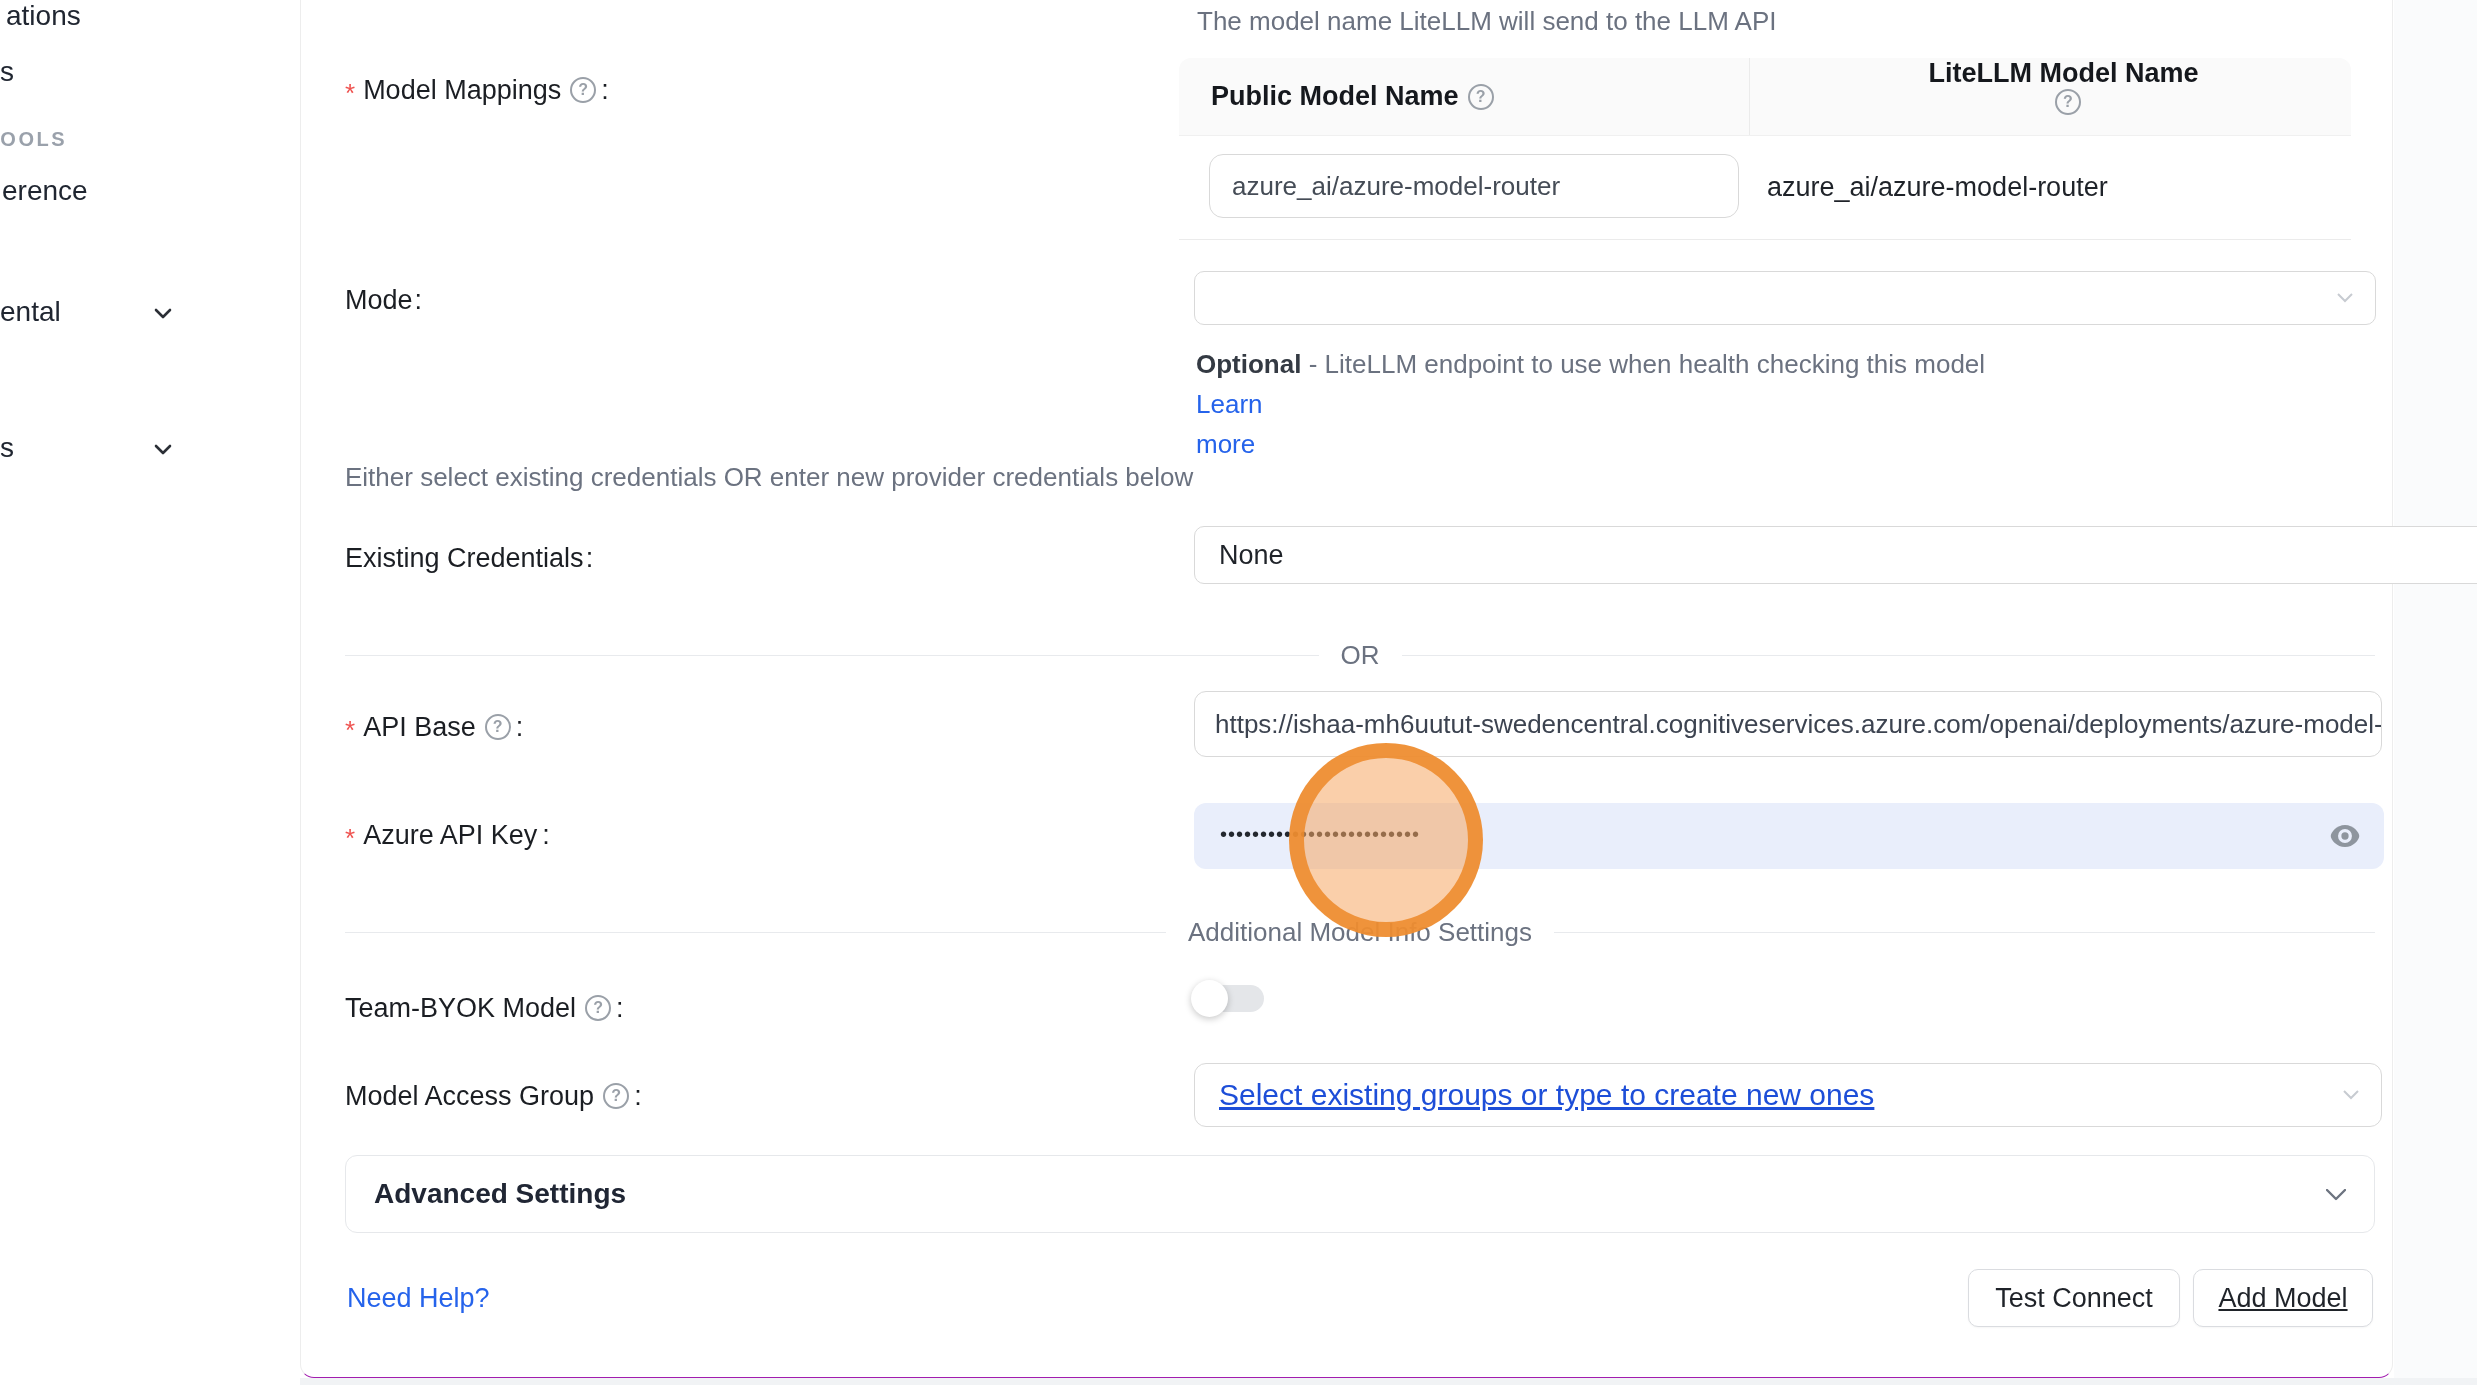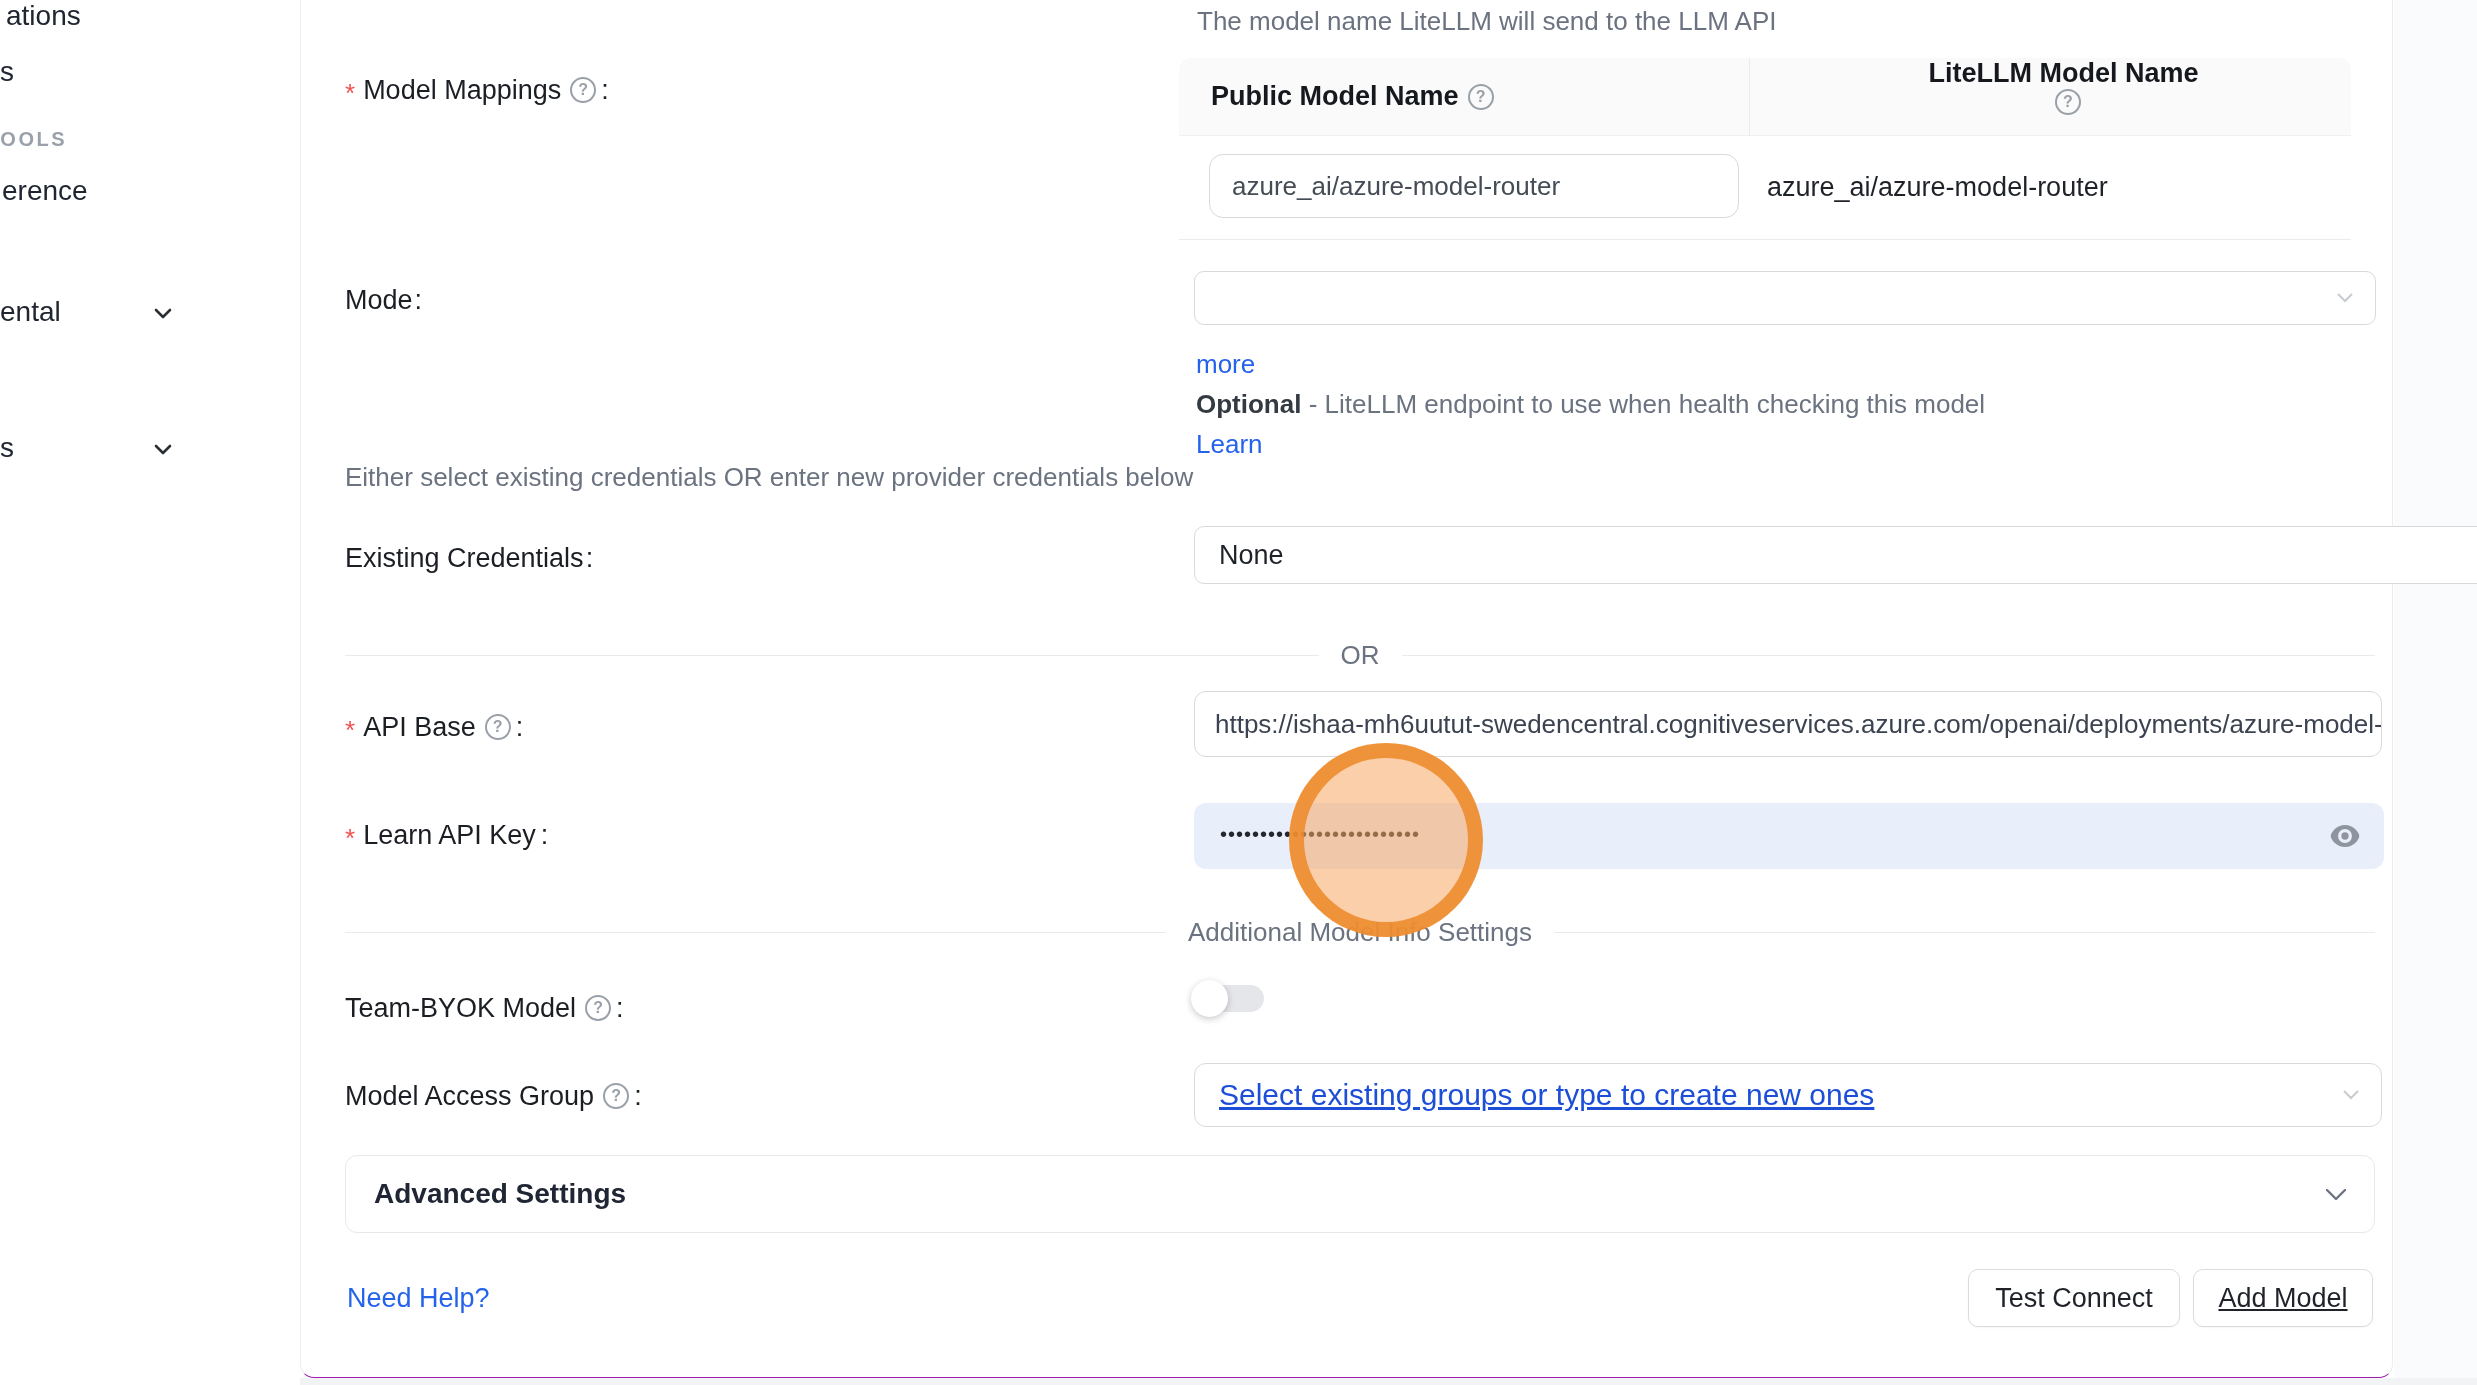--- a/index.html
+++ b/index.html
@@ -159,24 +159,24 @@
       <span class="colon" style="margin-left:2px;">:</span>
     </div>
     <div class="select" style="left:893px; top:271px; width:1182px; height:54px;">
       <span class="sel-value"></span>
       <svg class="sel-chev" width="16" height="10" viewBox="0 0 16 10">
         <polyline points="1,1 8,8 15,1" fill="none" stroke="#c7cbd1" stroke-width="2"></polyline>
       </svg>
     </div>
     <div style="position:absolute; left:895px; top:344px; width:840px;">
       <div class="helpline">
+        <b>Optional</b><span> - LiteLLM endpoint to use when health checking this model </span><span class="bluelink">Learn</span>
+      </div>
+      <div class="helpline">
         <span class="bluelink">more</span>
-      </div>
-      <div class="helpline">
-        <b>Optional</b><span> - LiteLLM endpoint to use when health checking this model </span><span class="bluelink">Learn</span>
       </div>
     </div>
 
     <div class="note">Either select existing credentials OR enter new provider credentials below</div>
 
     <div class="row-label" style="left:44px; top:541px;">
       <span>Existing Credentials</span>
       <span class="colon" style="margin-left:2px;">:</span>
     </div>
     <div class="select" style="left:893px; top:526px; width:1374px; height:58px;">
@@ -197,21 +197,21 @@
       <span>API Base</span>
       <span class="qicon">?</span>
       <span class="colon">:</span>
     </div>
     <div class="text-input" style="left:893px; top:691px; width:1188px; height:66px;">
       <span class="val">https://ishaa-mh6uutut-swedencentral.cognitiveservices.azure.com/openai/deployments/azure-model-router</span>
     </div>
 
     <div class="row-label" style="left:44px; top:818px;">
       <span class="req">*</span>
-      <span>Learn API Key</span>
+      <span>Azure API Key</span>
       <span class="colon">:</span>
     </div>
     <div id="key-field">
       <span id="key-dots">•••••••••••••••••••••••••</span>
       <svg id="eye-btn" viewBox="0 0 24 24">
         <path d="M12 5C6.8 5 3 9.6 3 12s3.8 7 9 7 9-4.6 9-7-3.8-7-9-7z" fill="#8e959e"></path>
         <circle cx="12" cy="12" r="4.4" fill="#e9eefb"></circle>
         <circle cx="12" cy="12" r="2.3" fill="#8e959e"></circle>
       </svg>
     </div>

